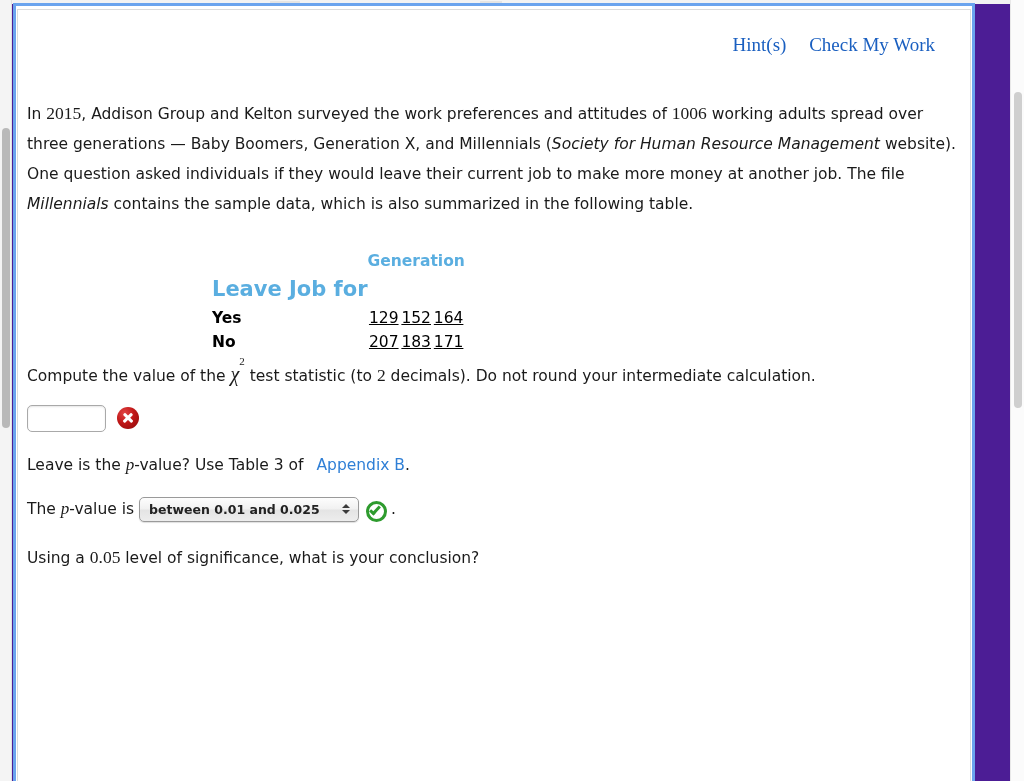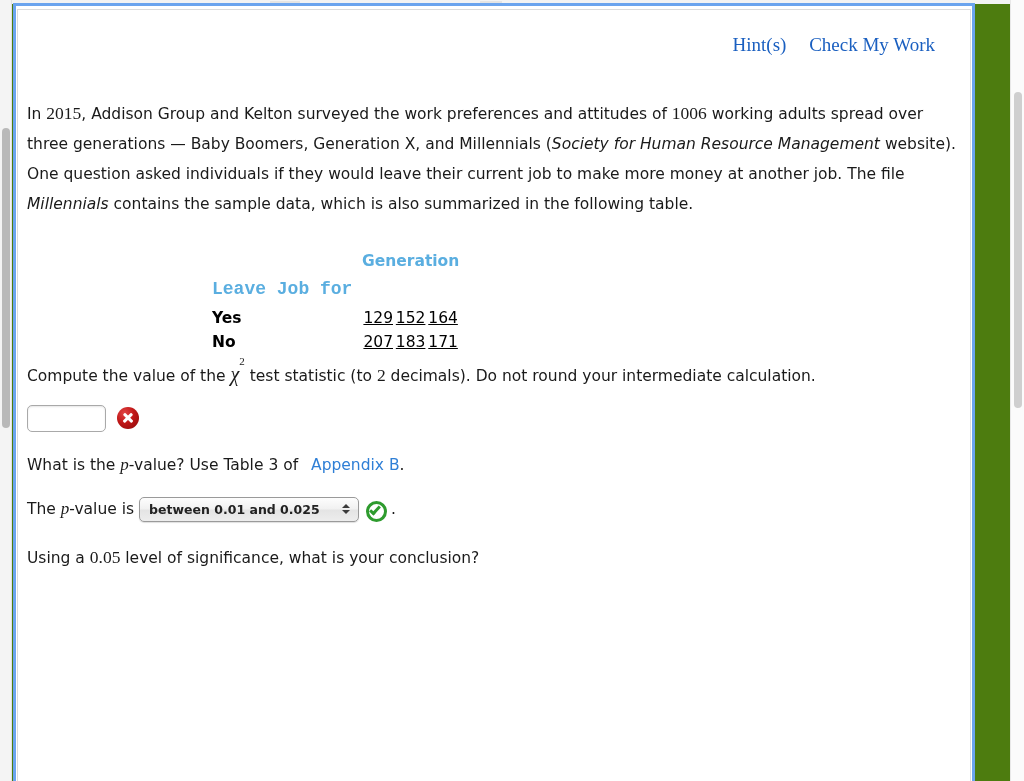--- a/index.html
+++ b/index.html
@@ -10,21 +10,21 @@
     overflow: hidden;
     background: #ffffff;
     font-family: "DejaVu Sans", "Liberation Sans", sans-serif;
   }
 
   
   #viewport {
     position: relative;
     width: 1024px;
     height: 781px;
-    background: #4d7c0f;
+    background: #4c1d95;
   }
 
   
   .top-remnant {
     position: absolute;
     top: 1px;
     height: 4px;
     background: #d7d7d7;
     opacity: .55;
   }
@@ -197,26 +197,25 @@
   .gen-head {
     color: #5aaee0;
     font-weight: bold;
     font-size: 15.5px;
     text-align: center;
     padding-bottom: 12px;
   }
   .rowlabel-head {
     color: #5aaee0;
     font-weight: bold;
-    font-size: 18px;
+    font-size: 21px;
     text-align: left;
     line-height: 27px;
     vertical-align: bottom;
     width: 150px;
-    font-family: Liberation Mono, monospace;
   }
   .col-head {
     color: #000000;
     font-weight: bold;
     font-size: 15.5px;
     text-align: center;
     vertical-align: bottom;
     width: 140px;
     padding-bottom: 3px;
   }
@@ -403,21 +402,21 @@
         </table>
 
 
       <p class="para"><span>Compute the value of the </span><span class="chi"><span>χ</span><sup>2</sup></span><span> test statistic (to </span><span class="num">2</span><span> decimals). Do not round your intermediate calculation.</span></p>
 
       <div class="answer-row">
         <input type="text" class="answer-box" value="" style="">
         <span class="icon-x"></span>
       </div>
 
-      <p class="para" style="margin-top:18px;"><span>What is the </span><span class="mvar">p</span><span>-value? Use Table 3 of </span><a href="#" class="inline-link">Appendix B</a><span>.</span></p>
+      <p class="para" style="margin-top:18px;"><span>Leave is the </span><span class="mvar">p</span><span>-value? Use Table 3 of </span><a href="#" class="inline-link">Appendix B</a><span>.</span></p>
 
       <div class="inline-flow"><span>The </span><span class="mvar">p</span><span>-value is</span><span class="select-wrap"><select class="mac-select"><option>between 0.01 and 0.025</option></select><span class="arrows">
               <i class="up"></i>
               <i class="down"></i>
             </span></span><span class="icon-check"><span class="ring"></span><span class="tick"></span></span><span>.</span></div>
 
       <p class="para" style="margin-top:18px;"><span>Using a </span><span class="num">0.05</span><span> level of significance, what is your conclusion?</span></p>
 
       
 

